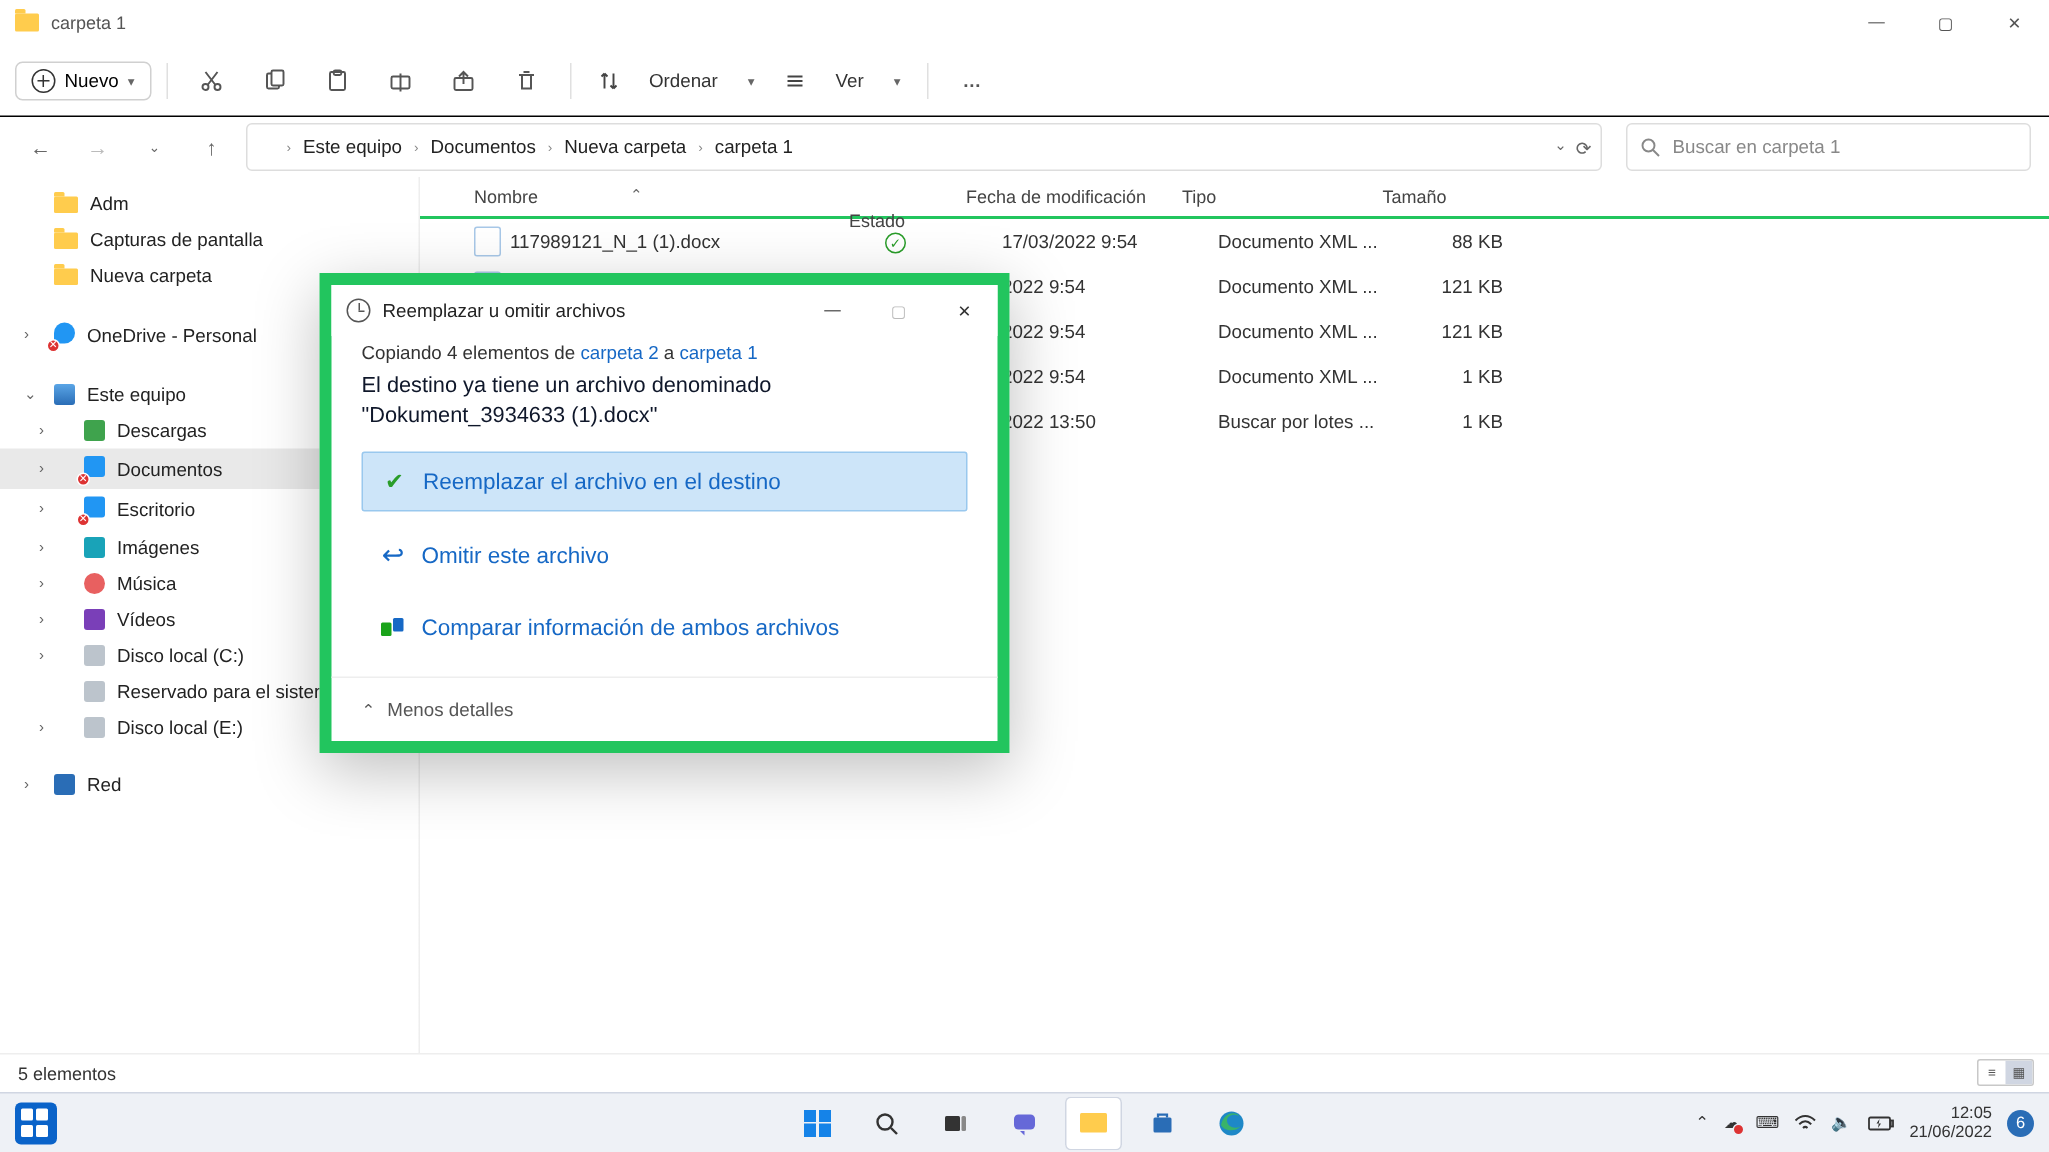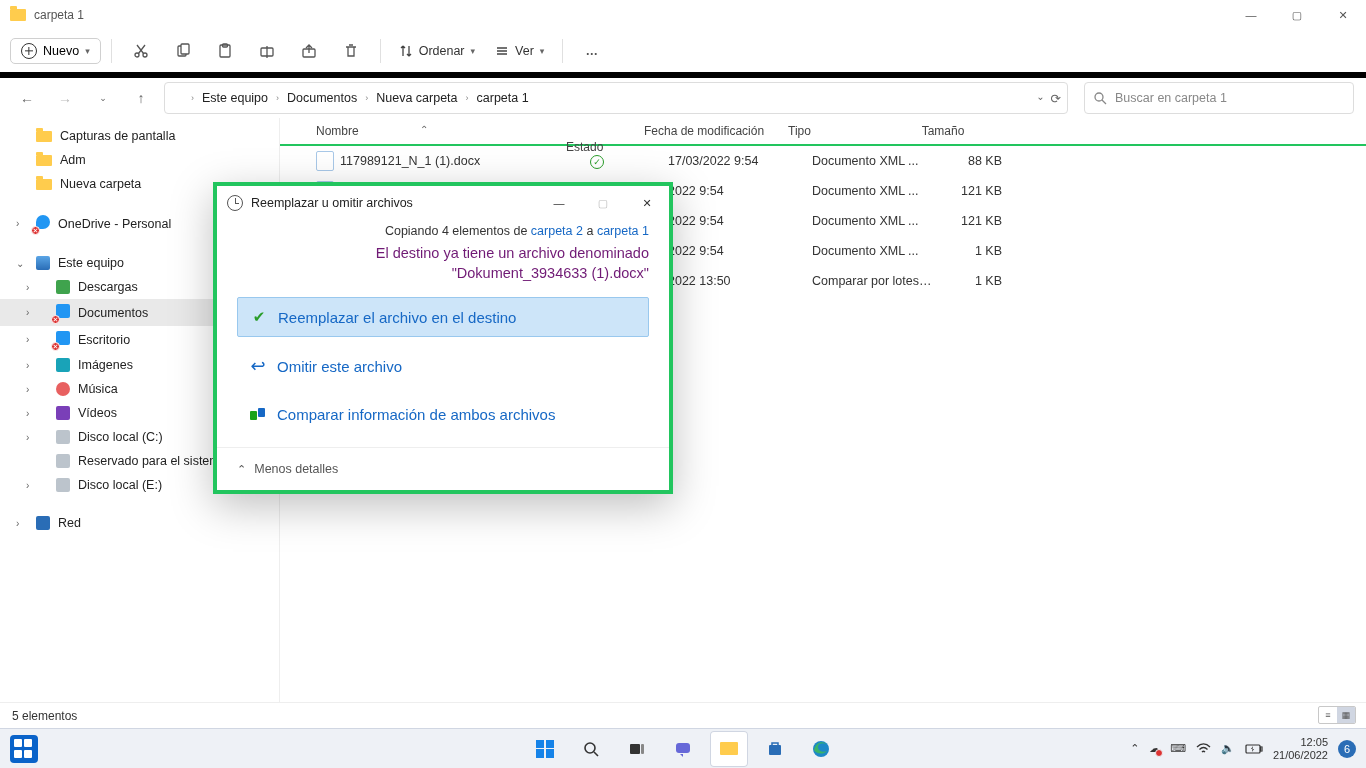--- a/index.html
+++ b/index.html
@@ -5,29 +5,29 @@
   * { box-sizing: border-box; font-family: "Segoe UI", -apple-system, sans-serif; }
   body { margin:0; width:1366px; height:768px; background:#fff; overflow:hidden; font-size:12.5px; color:#000; }
   
   .titlebar { height:30px; display:flex; align-items:center; padding-left:10px; background:#fff; }
   .titlebar .folder-icon { width:16px; height:12px; background:#ffcc4d; border-radius:1px; position:relative; margin-right:8px;}
   .titlebar .folder-icon::before { content:""; position:absolute; top:-3px; left:0; width:7px; height:3px; background:#ffcc4d; border-radius:1px 1px 0 0;}
   .titlebar .title { color:#555; font-size:12px; }
   .winbtns { margin-left:auto; display:flex; }
   .winbtns .wbtn { width:46px; height:30px; display:flex; align-items:center; justify-content:center; color:#555; font-size:11px;}
   
-  .toolbar { height:48px; display:flex; align-items:center; padding:0 10px; border-bottom:6px solid #000000; gap:4px;}
+  .toolbar { height:48px; display:flex; align-items:center; padding:0 10px; border-bottom:1px solid #000000; gap:4px;}
   .nuevo { display:flex; align-items:center; gap:6px; padding:4px 10px; border:1px solid #d0d0d0; border-radius:5px; background:#fff;}
   .plus-icon { width:16px; height:16px; border:1.3px solid #333; border-radius:50%; position:relative;}
   .plus-icon::before, .plus-icon::after { content:""; position:absolute; background:#333;}
   .plus-icon::before { left:50%; top:3px; bottom:3px; width:1.3px; transform:translateX(-50%);}
   .plus-icon::after  { top:50%; left:3px; right:3px; height:1.3px; transform:translateY(-50%);}
   .tbtn { width:38px; height:32px; display:flex; align-items:center; justify-content:center; color:#555; }
   .tsep { width:1px; height:24px; background:#e0e0e0; margin:0 6px;}
-  .tlabel { display:flex; align-items:center; gap:6px; padding:4px 8px; color:#333;}
+  .tlabel { display:flex; align-items:center; gap:20px; padding:4px 8px; color:#333;}
   .chev-d { font-size:9px; color:#666;}
   
   .navrow { height:40px; display:flex; align-items:center; padding:0 12px; gap:8px;}
   .navbtn { width:30px; height:30px; display:flex; align-items:center; justify-content:center; color:#666; font-size:14px;}
   .navbtn.dim { color:#bbb;}
   .addr { flex:1; height:32px; border:1px solid #ddd; border-radius:4px; display:flex; align-items:center; padding:0 6px; gap:4px;}
   .crumb { padding:3px 4px; color:#222; }
   .csep { color:#888; font-size:9px;}
   .addr-act { margin-left:auto; display:flex; gap:6px; color:#666;}
   .search { width:270px; height:32px; border:1px solid #ddd; border-radius:4px; display:flex; align-items:center; padding:0 8px; color:#888; gap:8px; margin-left:8px;}
@@ -61,32 +61,32 @@
   .row .ffecha  { width:144px;}
   .row .ftipo   { width:120px; overflow:hidden; text-overflow:ellipsis; white-space:nowrap;}
   .row .ftam    { width:70px; text-align:right;}
   .chevup { position:absolute; top:6px; left:140px; color:#666; font-size:10px;}
   
   .status { height:26px; display:flex; align-items:center; padding:0 12px; font-size:12px; color:#333; border-top:1px solid #eee; position:relative;}
   .viewtoggle { position:absolute; right:10px; top:3px; display:flex; border:1px solid #c8c8c8; border-radius:2px; overflow:hidden;}
   .viewtoggle div { width:18px; height:16px; display:flex; align-items:center; justify-content:center; font-size:9px; color:#555;}
   .viewtoggle div.active { background:#d0d6e2;}
   
-  .dialog-wrap { position:absolute; left:213px; top:182px; width:460px; border:4px solid #22c55e; background:#fff; box-shadow:0 12px 40px rgba(0,0,0,.25); z-index:10;}
+  .dialog-wrap { position:absolute; left:213px; top:182px; width:460px; border:8px solid #22c55e; background:#fff; box-shadow:0 12px 40px rgba(0,0,0,.25); z-index:10;}
   .dlg-tb { height:34px; display:flex; align-items:center; background:#fff; padding-left:10px;}
   .dlg-tb .clk { width:16px; height:16px; border:1.3px solid #555; border-radius:50%; position:relative; margin-right:8px;}
   .dlg-tb .clk::before { content:""; position:absolute; left:50%; top:2px; width:1px; height:5px; background:#555;}
   .dlg-tb .clk::after  { content:""; position:absolute; left:50%; top:50%; width:4px; height:1px; background:#555;}
   .dlg-tb .ttxt { font-size:12.5px; color:#222;}
   .dlg-wbtns { margin-left:auto; display:flex;}
   .dlg-wbtns .wbtn { width:44px; height:34px; display:flex; align-items:center; justify-content:center; font-size:11px; color:#333;}
-  .dlg-body { padding:4px 20px 14px;text-align:right;}
+  .dlg-body { padding:4px 20px 14px;}
   .dlg-copy { font-size:12.5px; color:#333; margin-bottom:6px;}
   .dlg-copy a { color:#1668c5; text-decoration:none;}
-  .dlg-msg { font-size:14.5px; color:#701a75; line-height:1.35; margin-bottom:14px;}
+  .dlg-msg { font-size:14.5px; color:#0f172a; line-height:1.35; margin-bottom:14px;}
   .dlg-opt { display:flex; align-items:center; gap:10px; padding:10px 12px; border-radius:2px; font-size:15px; color:#1668c5; cursor:default;}
   .dlg-opt.sel { background:#cde5f9; border:1px solid #99c8ee;}
   .dlg-opt .oi { width:18px; height:18px; display:flex; align-items:center; justify-content:center;}
   .dlg-sep { height:10px;}
   .dlg-footer { border-top:1px solid #eee; padding:14px 20px; display:flex; align-items:center; gap:8px; color:#555; font-size:12.5px;}
   
   .taskbar { position:fixed; bottom:0; left:0; right:0; height:40px; background:#eef1f6; border-top:1px solid #d0d6e2; display:flex; align-items:center;}
   .tcenter { position:absolute; left:50%; transform:translateX(-50%); display:flex; gap:8px;}
   .tcenter .app { width:38px; height:36px; border-radius:4px; display:flex; align-items:center; justify-content:center; font-size:17px;}
   .tcenter .app.active { background:#fff; box-shadow:inset 0 0 0 1px #d0d6e2;}
@@ -200,25 +200,25 @@
       </svg>
     <span>Buscar en carpeta 1</span>
   </div>
 </div>
 
 <div class="body">
 
   <div class="sidebar">
     <div class="sb-item lvl0">
         <span class="fld"></span>
-        <span>Capturas de pantalla</span>
+        <span>Adm</span>
       </div>
     <div class="sb-item lvl0">
         <span class="fld"></span>
-        <span>Adm</span>
+        <span>Capturas de pantalla</span>
       </div>
     <div class="sb-item lvl0">
         <span class="fld"></span>
         <span>Nueva carpeta</span>
       </div>
     <div class="sb-group"></div>
     <div class="sb-item lvlr">
         <span class="exp">›</span>
         <span style="position:relative;"><span class="ico-sq" style="background:#2196f3;display:inline-block;border-radius:50% 50% 50% 2px;"></span><span style="position:absolute;left:-5px;bottom:-3px;width:9px;height:9px;background:#d33;border-radius:50%;border:1.5px solid #fff;color:#fff;font-size:7px;line-height:7px;text-align:center;">✕</span></span>
         <span>OneDrive - Personal</span>
@@ -326,21 +326,21 @@
           <span class="ffecha">2022 9:54</span>
           <span class="ftipo">Documento XML ...</span>
           <span class="ftam">1 KB</span>
         </div>
         <div class="row">
           <div style="width:24px;"></div>
           <span class="ficon"></span>
           <span class="fname"></span>
           <span class="festado"></span>
           <span class="ffecha">2022 13:50</span>
-          <span class="ftipo">Comparar por lotes ...</span>
+          <span class="ftipo">Buscar por lotes ...</span>
           <span class="ftam">1 KB</span>
         </div>
       </div>
   </div>
 </div>
 
 <div class="status">
   <span>5 elementos</span>
   <div class="viewtoggle">
     <div>≡</div>

